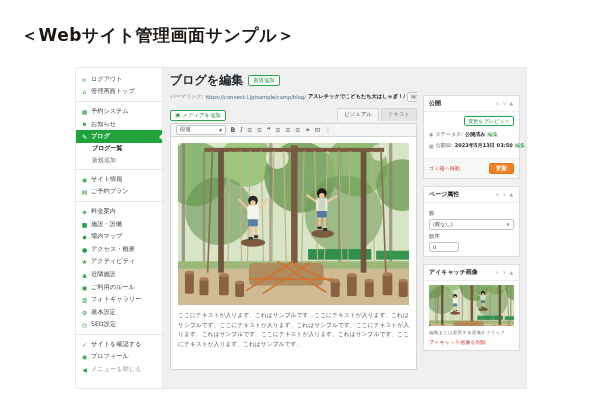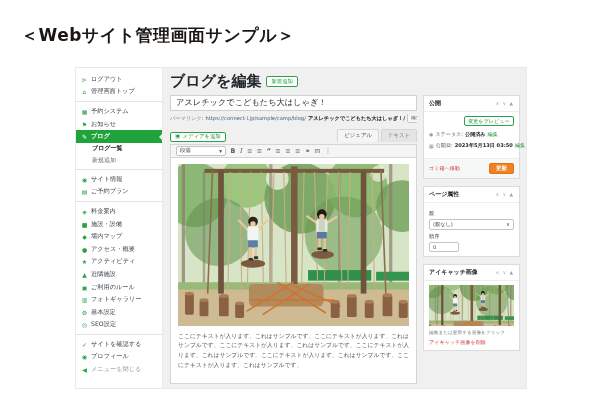--- a/index.html
+++ b/index.html
@@ -21,21 +21,21 @@
   .sb-item.active::after { content:""; position:absolute; right:0; top:50%; margin-top:-3px;
     border:3px solid transparent; border-right-color:#f0f0f1; }
   .sb-sub { padding-left:16px; height:11.5px; display:flex; align-items:center; font-size:6px; color:#666; }
   .sb-sub.current { font-weight:bold; color:#16181a; }
   .sb-div { border-top:1px solid #e4e4e4; margin:3px 0; }
   .sb-item.muted { color:#9aa0a6; }
 
   
   .main { flex:1; margin:4px 6px 4px 7px; min-width:0; display:flex; flex-direction:column; }
   .head-row { display:flex; align-items:center; gap:5px; }
-  .head-row h2 { font-size:15px; color:#23282d; font-weight:bold; }
+  .head-row h2 { font-size:12px; color:#23282d; font-weight:bold; }
   .btn-green-outline { display:inline-flex; align-items:center; gap:2px; background:#fff;
     border:1px solid #2aa44a; color:#23933e; border-radius:2px; font-size:5.4px;
     padding:1.5px 4px; line-height:1; cursor:pointer; }
   .title-input { margin-top:4px; width:100%; height:16px; border:1px solid #d0d0d0;
     background:#fff; font-size:8.2px; color:#1d2327; padding:0 5px;
     font-family:"DejaVu Sans","Liberation Sans",sans-serif; }
   .permalink { margin-top:3px; font-size:5.2px; color:#787c82; display:flex; align-items:center;
     gap:2px; white-space:nowrap; overflow:hidden; }
   .permalink .url { color:#44607d; }
   .permalink .slug { color:#111; font-weight:bold; }
@@ -298,21 +298,20 @@
       <span>メニューを閉じる</span>
     </div>
   </nav>
 
   <main class="main">
     <div class="head-row">
       <h2>ブログを編集</h2>
       <button class="btn-green-outline">新規追加</button>
     </div>
 
-    <input class="title-input" type="text" value="アスレチックでこどもたち大はしゃぎ！" style="">
 
     <div class="permalink">
       <span>パーマリンク:</span>
       <span class="url">https://connect-i.jp/sample/camp/blog/</span>
       <span class="slug">アスレチックでこどもたち大はしゃぎ！/</span>
       <button class="mini-btn">編集</button>
     </div>
 
     <div class="media-row">
       <button class="btn-green-outline">

